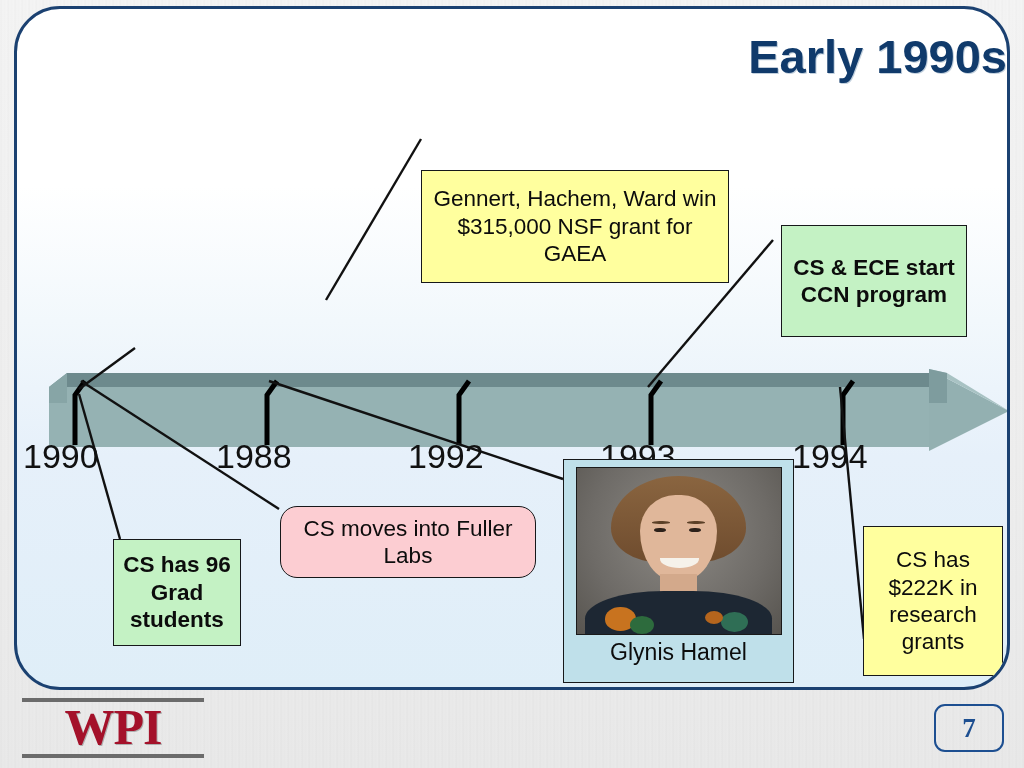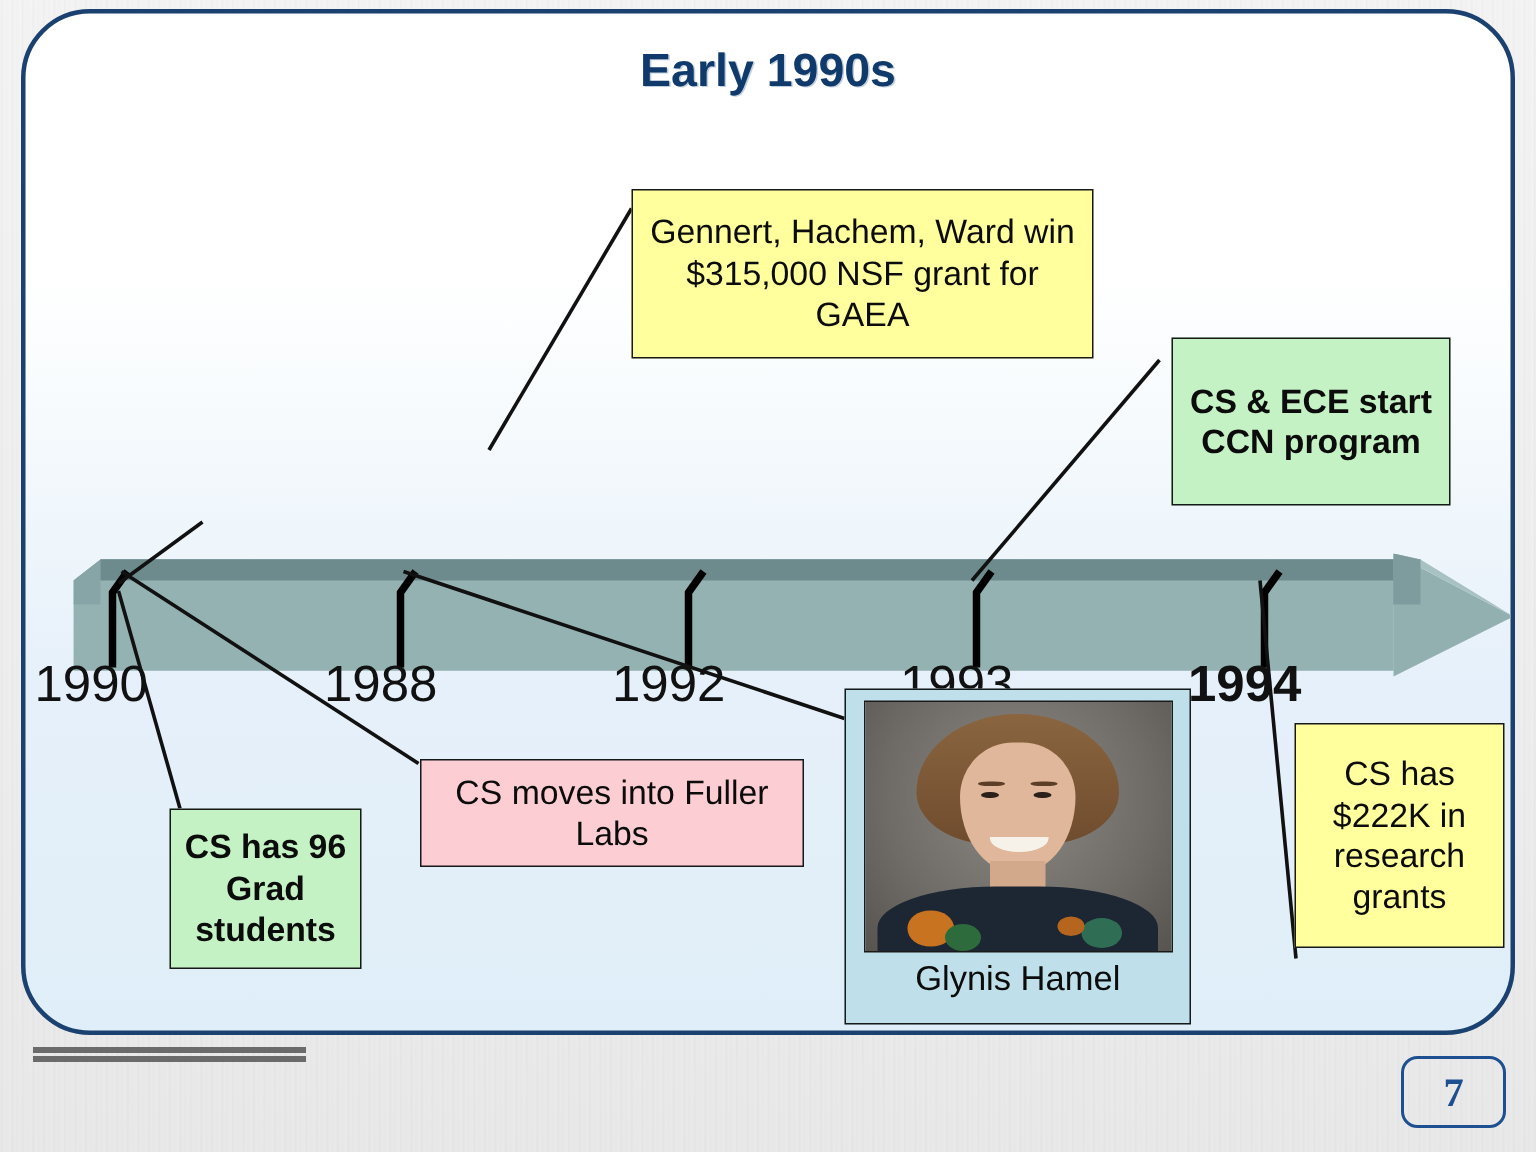--- a/index.html
+++ b/index.html
@@ -31,22 +31,22 @@
         #ffffff 0%, #ffffff 26%,
         #f2f8fc 46%, #e6f0fa 66%, #dfeef8 100%);
     box-sizing: border-box;
     overflow: hidden;
   }
 
   
   #slide-title {
     position: absolute;
     left: 0; right: 0; top: 20px;
-    text-align: center;
-    font-size: 31px;
+    text-align: right;
+    font-size: 47px;
     font-weight: bold;
     color: #103a6b;
     letter-spacing: 0px;
     text-shadow: 1px 1px 0 rgba(120,150,180,0.45);
   }
 
   
   #connectors {
     position: absolute;
     left: 0; top: 0;
@@ -75,21 +75,21 @@
     border: 1.6px solid #16181a;
     font-size: 22.5px;
     line-height: 1.22;
     color: #0c0c0c;
     text-align: center;
     display: flex;
     align-items: center;
     justify-content: center;
     padding: 2px 6px;
   }
-  .callout.yellow { background: #ffff9e; }
+  .callout.yellow { background: #ffff9e; margin-top: 44px; }
   .callout.green  { background: #c4f2c4; font-weight: bold; }
   .callout.pink   { background: #fccdd2; }
 
   
   .photo-card {
     position: absolute;
     box-sizing: border-box;
     background: #bfe0ea;
     border: 1.6px solid #16181a;
     display: flex;
@@ -234,21 +234,21 @@
         <path d="M 602,76 L 602,26 L 612,12"></path>
         <path d="M 794,76 L 794,26 L 804,12"></path>
       </g>
     </svg>
   </div>
 
   <div class="year-label" style="left:6px;  top:428px;">1990</div>
   <div class="year-label" style="left:199px;top:428px;">1988</div>
   <div class="year-label" style="left:391px;top:428px;">1992</div>
   <div class="year-label" style="left:583px;top:428px;">1993</div>
-  <div class="year-label" style="left:775px;top:428px;font-weight:bold;">1994</div>
+  <div class="year-label" style="left:775px;top:428px;">1994</div>
 
   <svg id="connectors">
     <g stroke="#111" stroke-width="2.4" fill="none">
 
       <line x1="309" y1="291" x2="404" y2="130"></line>
 
       <line x1="62" y1="380" x2="118" y2="339"></line>
 
       <line x1="62" y1="385" x2="103" y2="530"></line>
 
@@ -261,21 +261,21 @@
       <line x1="823" y1="378" x2="847" y2="630"></line>
     </g>
   </svg>
 
   <div class="callout yellow" style="left:404px; top:117px; width:308px; height:113px;">Gennert, Hachem, Ward win $315,000 NSF grant for GAEA</div>
 
   <div class="callout green" style="left:764px; top:216px; width:186px; height:112px;">CS &amp; ECE start CCN program</div>
 
   <div class="callout green" style="left:96px; top:530px; width:128px; height:107px;">CS has 96 Grad students</div>
 
-  <div class="callout pink" style="left:263px; top:497px; width:256px; height:72px;">CS moves into Fuller Labs</div>
+  <div class="callout pink" style="left:263px; top:497px; width:256px; height:72px;border-radius:17px;">CS moves into Fuller Labs</div>
 
   <div class="callout yellow" style="left:846px; top:473px; width:140px; height:150px;">CS has $222K in research grants</div>
 
 
   <div class="photo-card" style="left:546px; top:450px; width:231px; height:224px;">
     <div class="frame" style="width:206px; height:168px;">
       <div class="gh-photo">
         <div class="gh-hair"></div>
         <div class="gh-face"></div>
         <div class="gh-brow l"></div>
@@ -292,16 +292,17 @@
       </div>
     </div>
     <div class="caption">Glynis Hamel</div>
   </div>
 
 </div>
 
 <div id="footer">
   <div id="wpi-logo">
     <div class="rule"></div>
+    <div class="wordmark">WPI</div>
     <div class="rule bottom"></div>
   </div>
   <div id="page-number">7</div>
 </div>
 
 </body></html>

